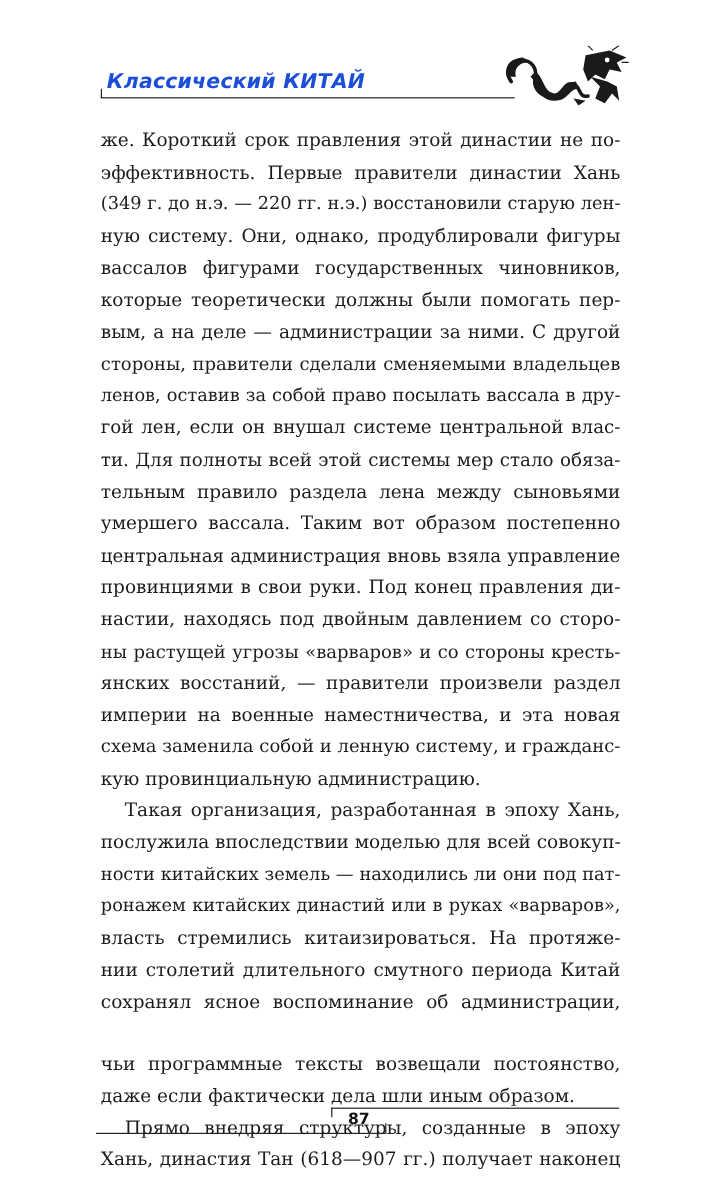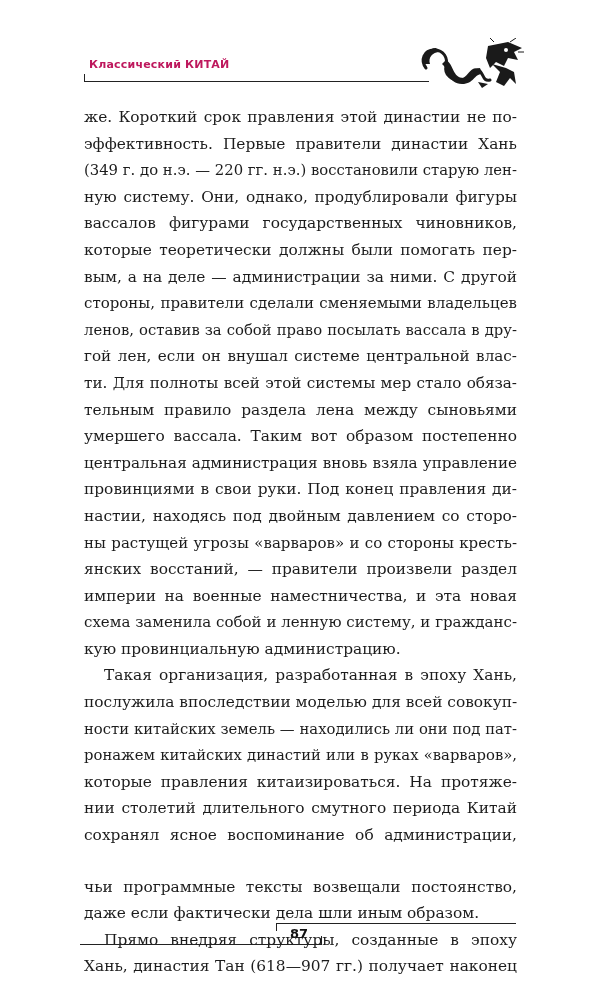--- a/index.html
+++ b/index.html
@@ -3,22 +3,22 @@
 <meta charset="utf-8">
 <style>
   html, body { margin: 0; padding: 0; background: #ffffff; }
   body { width: 600px; height: 986px; position: relative; overflow: hidden; color: #1a1a1a; }
 
   .running-head { position: absolute; left: 84px; top: 52px; width: 440px; height: 40px; }
   .head-tick { position: absolute; left: 0; top: 22px; width: 1px; height: 8px; background: #222; }
   .head-rule { position: absolute; left: 0; top: 29px; width: 345px; height: 1px; background: #222; }
   .head-title {
     position: absolute; left: 5px; top: 6px;
-    font-family: "DejaVu Sans", sans-serif; font-weight: bold; font-size: 11px;
-    letter-spacing: 0.2px; color: #be185d; white-space: nowrap;
+    font-family: "DejaVu Sans", sans-serif; font-weight: bold; font-size: 17px;
+    letter-spacing: 0.2px; color: #1d4ed8; white-space: nowrap; font-style: italic;
   }
   .dragon { position: absolute; left: 334px; top: -14px; width: 106px; height: 52px; }
 
   .body-text {
     position: absolute; left: 84px; top: 104px; width: 433px;
     font-family: "DejaVu Serif", serif; font-size: 15.4px; line-height: 26.6px;
     text-align: justify; color: #1c1c1c;
   }
   .line { display: block; text-align-last: justify; white-space: nowrap; }
   .line.last { text-align-last: left; }
@@ -80,21 +80,21 @@
     <span class="line" style="white-space: nowrap;">настии, находясь под двойным давлением со сторо-</span>
     <span class="line" style="white-space: nowrap; font-size: 15px;">ны растущей угрозы «варваров» и со стороны кресть-</span>
     <span class="line" style="white-space: nowrap;">янских восстаний, — правители произвели раздел</span>
     <span class="line" style="white-space: nowrap;">империи на военные наместничества, и эта новая</span>
     <span class="line" style="white-space: nowrap; font-size: 15px;">схема заменила собой и ленную систему, и гражданс-</span>
     <span class="line last" style="white-space: nowrap;">кую провинциальную администрацию.</span>
     <span class="line indent" style="white-space: nowrap;">Такая организация, разработанная в эпоху Хань,</span>
     <span class="line" style="white-space: nowrap;">послужила впоследствии моделью для всей совокуп-</span>
     <span class="line" style="white-space: nowrap; font-size: 14.8px;">ности китайских земель — находились ли они под пат-</span>
     <span class="line" style="white-space: nowrap; font-size: 14.8px;">ронажем китайских династий или в руках «варваров»,</span>
-    <span class="line" style="white-space: nowrap;">которые правления китаизироваться. На протяже-</span>
+    <span class="line" style="white-space: nowrap;">власть стремились китаизироваться. На протяже-</span>
     <span class="line" style="white-space: nowrap;">нии столетий длительного смутного периода Китай</span>
     <span class="line" style="white-space: nowrap;">сохранял ясное воспоминание об администрации,</span>
     <span class="line" style="white-space: nowrap; margin-top: 25px;">чьи программные тексты возвещали постоянство,</span>
     <span class="line last" style="white-space: nowrap;">даже если фактически дела шли иным образом.</span>
     <span class="line indent" style="white-space: nowrap;">Прямо внедряя структуры, созданные в эпоху</span>
     <span class="line" style="white-space: nowrap;">Хань, династия Тан (618—907 гг.) получает наконец</span>
     <span class="line" style="white-space: nowrap;">власть над воссоединенной империей. Она делит ее</span>
   </div>
 
 <div class="folio">

